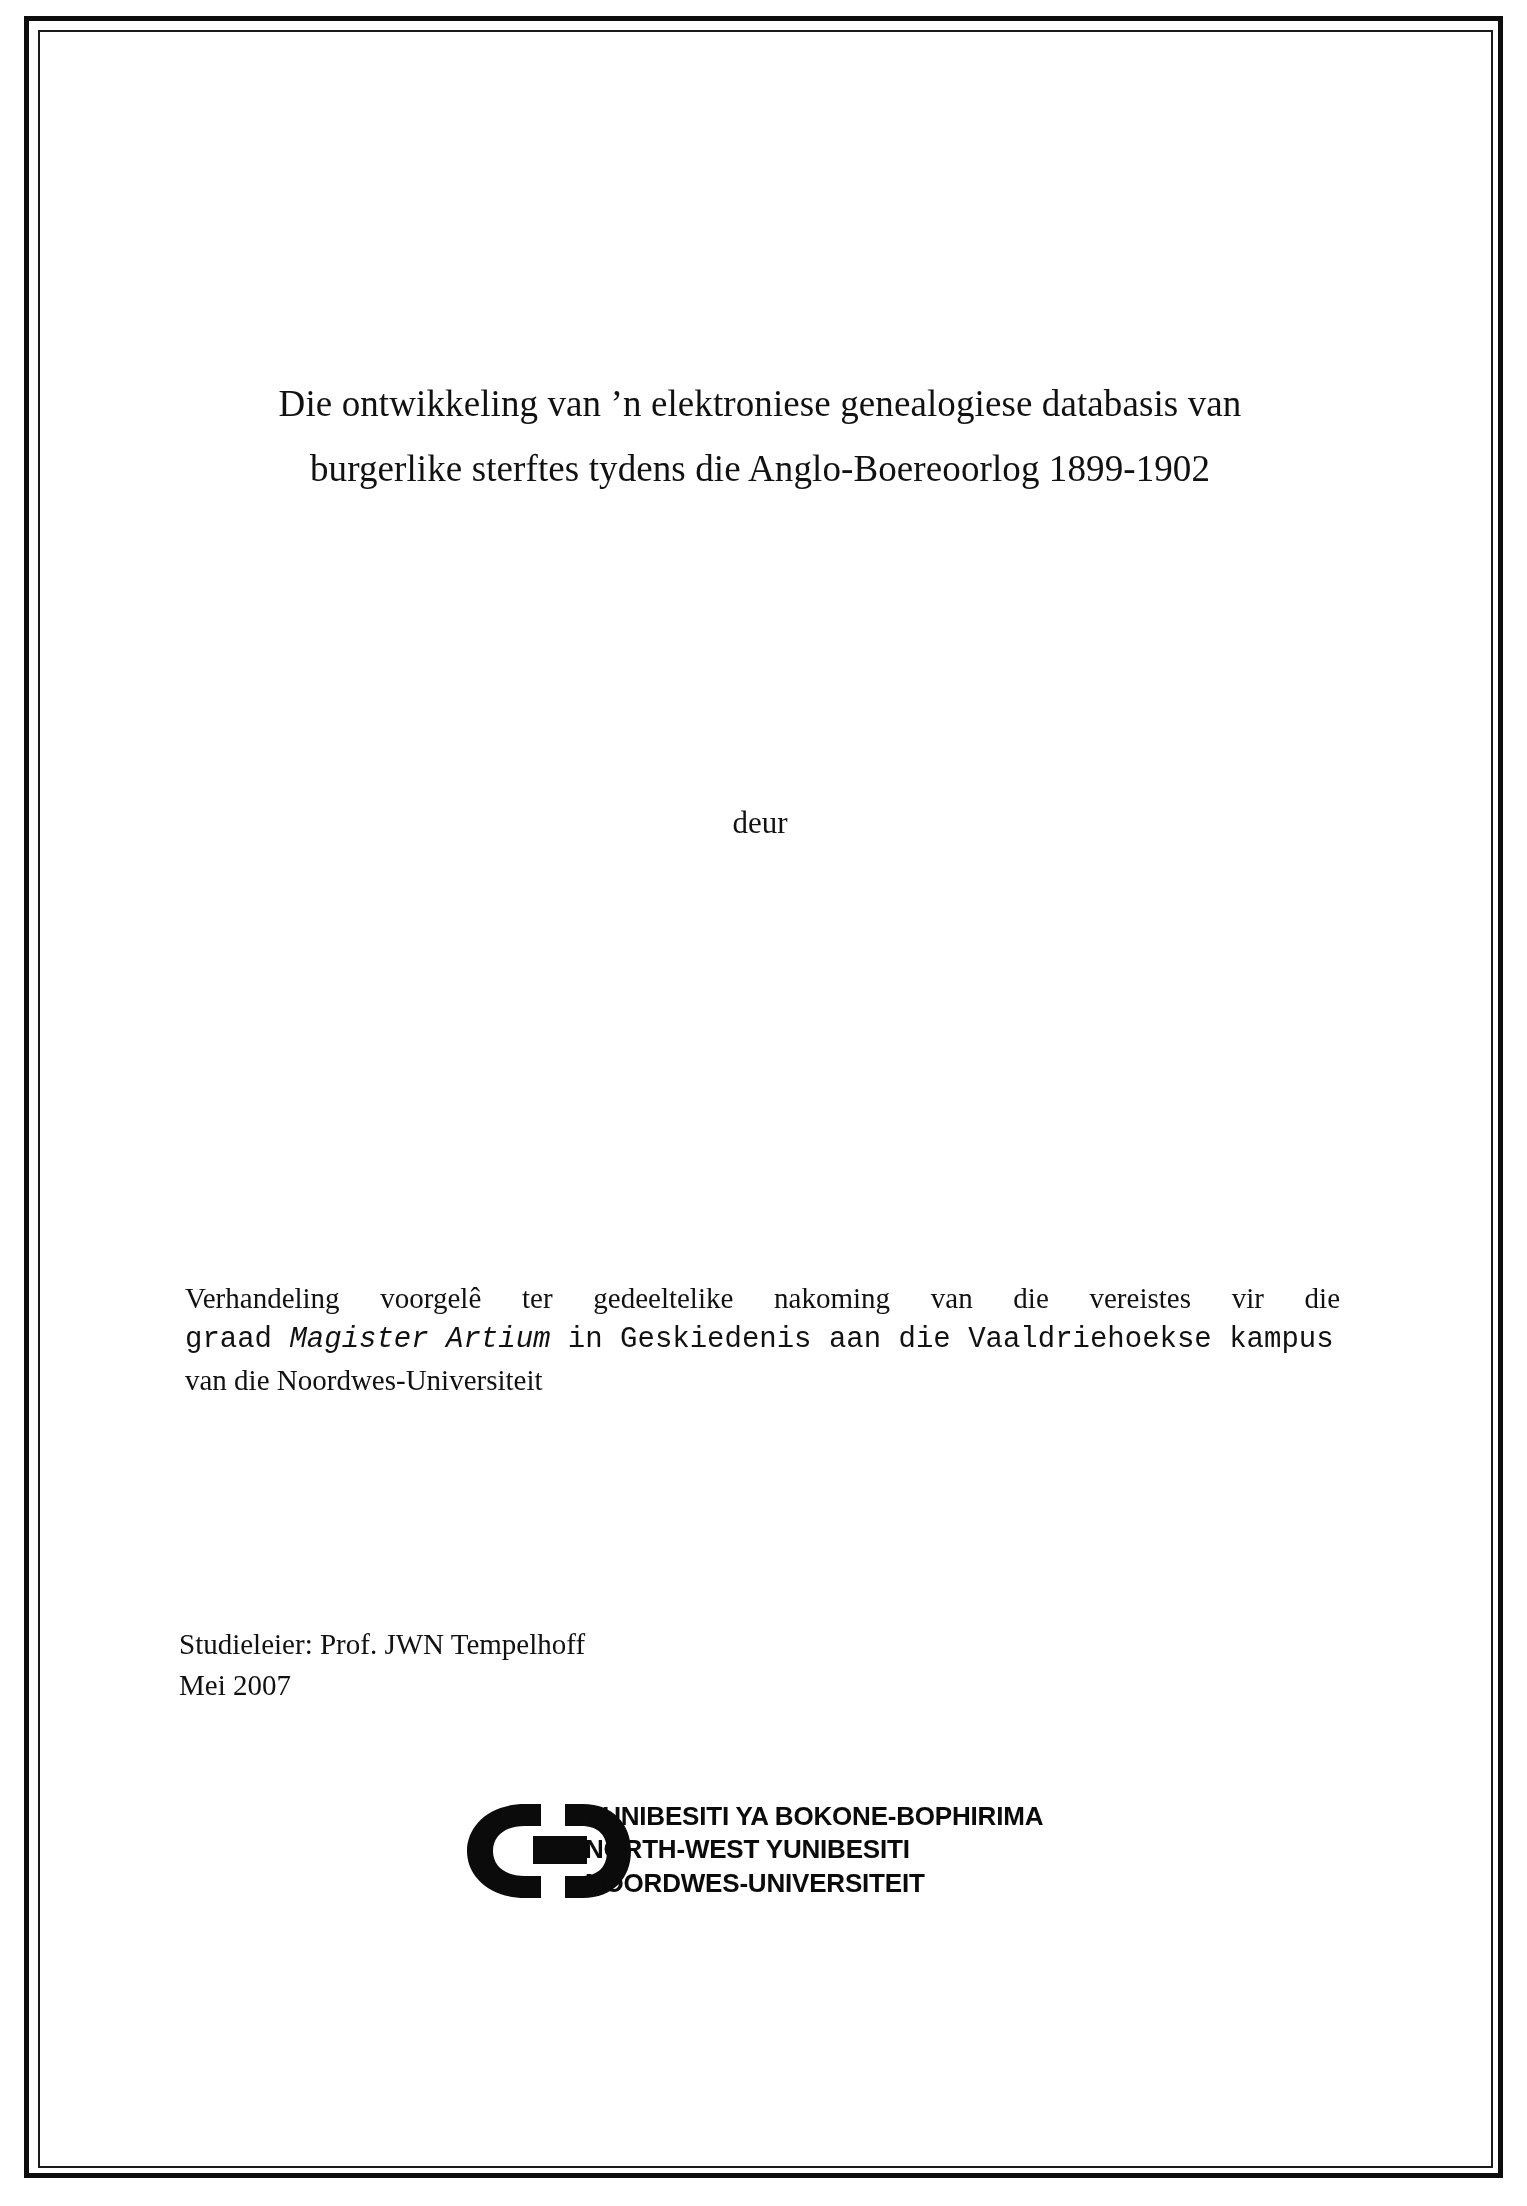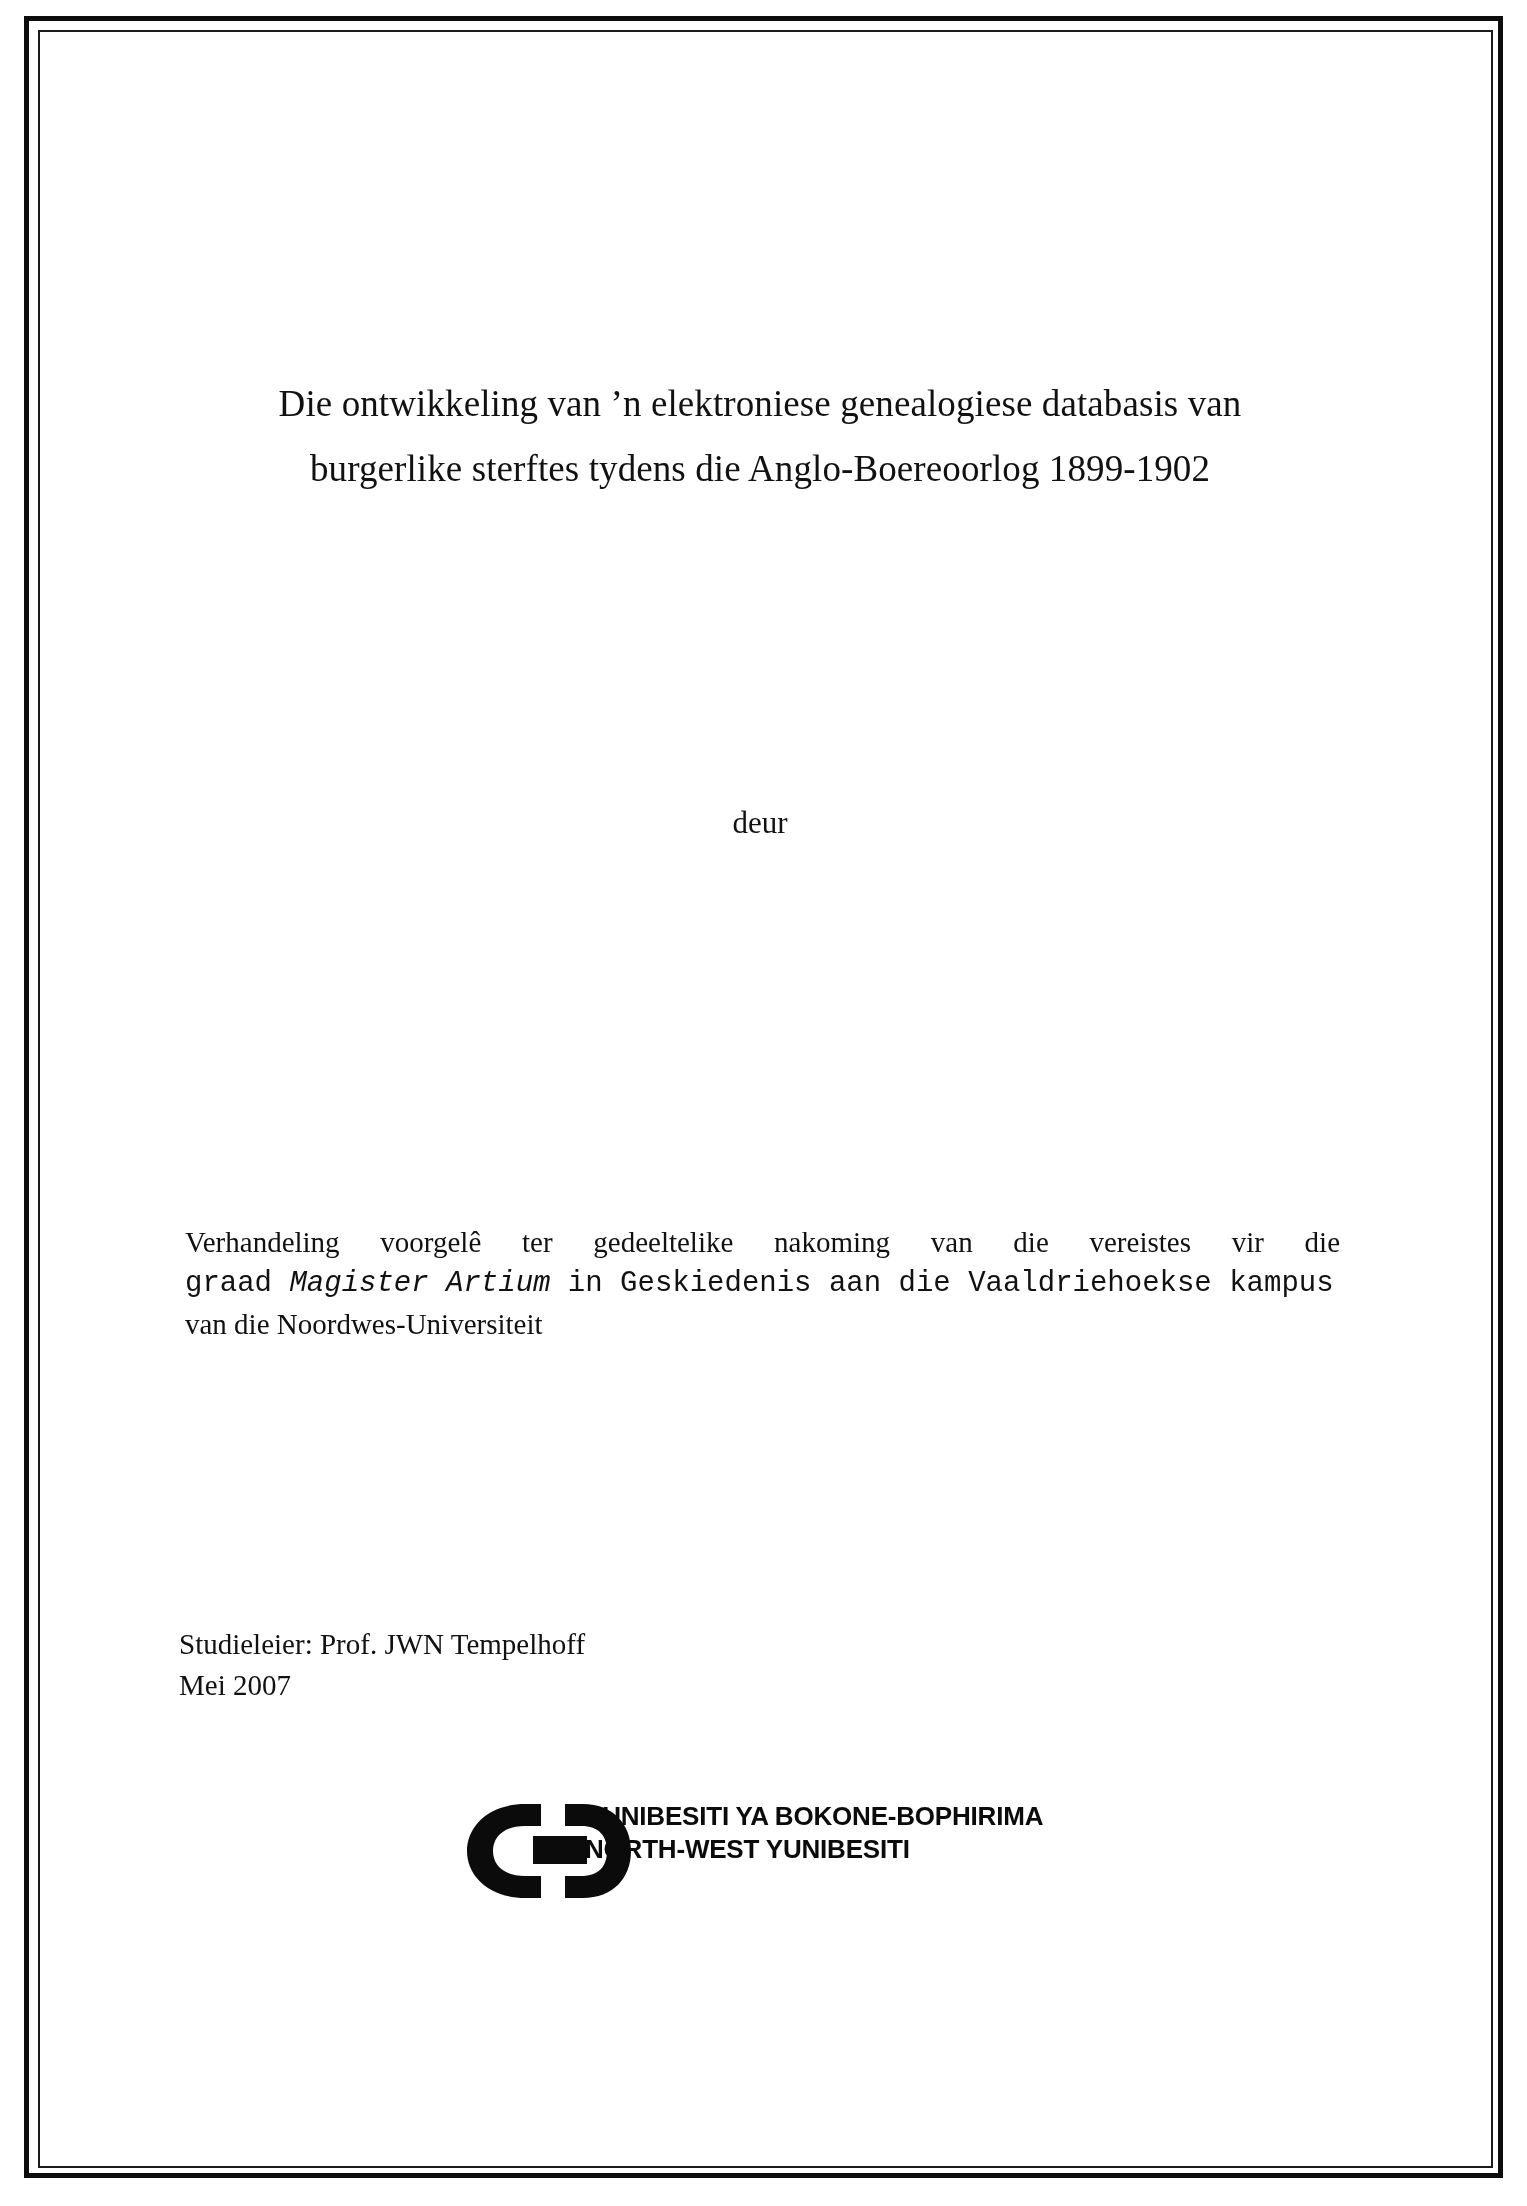--- a/index.html
+++ b/index.html
@@ -78,21 +78,21 @@
     left: 150px;
     top: 963px;
     width: 1220px;
     text-align: center;
     font-size: 32px;
   }
 
   .statement {
     position: absolute;
     left: 185px;
-    top: 1222px;
+    top: 1278px;
     width: 1155px;
     font-size: 29px;
     line-height: 1.42;
   }
   .statement .line1 {
     display: block;
     text-align: justify;
     text-align-last: justify;
   }
   .statement .line2 { display: block; font-family: Liberation Mono, monospace; }
@@ -169,17 +169,18 @@
 
     <div class="logo-wrap">
       <svg class="logo-mark" viewBox="0 0 200 110" xmlns="http://www.w3.org/2000/svg">
         <path d="M70 8 C34 8 12 30 12 55 C12 80 34 102 70 102 L86 102 L86 80 L70 80 C50 80 38 70 38 55 C38 40 50 30 70 30 L86 30 L86 8 Z" fill="#0b0b0b"></path>
         <rect x="78" y="40" width="54" height="28" fill="#0b0b0b"></rect>
         <path d="M110 8 L128 8 C158 8 176 28 176 55 C176 82 158 102 128 102 L110 102 L110 80 L126 80 C144 80 152 70 152 55 C152 40 144 30 126 30 L110 30 Z" fill="#0b0b0b"></path>
       </svg>
       <div class="logo-text">
         <span>YUNIBESITI YA BOKONE-BOPHIRIMA</span>
         <span>NORTH-WEST YUNIBESITI</span>
+        <span>NOORDWES-UNIVERSITEIT</span>
       </div>
     </div>
 
   </div>
 </div>
 
 </body></html>

